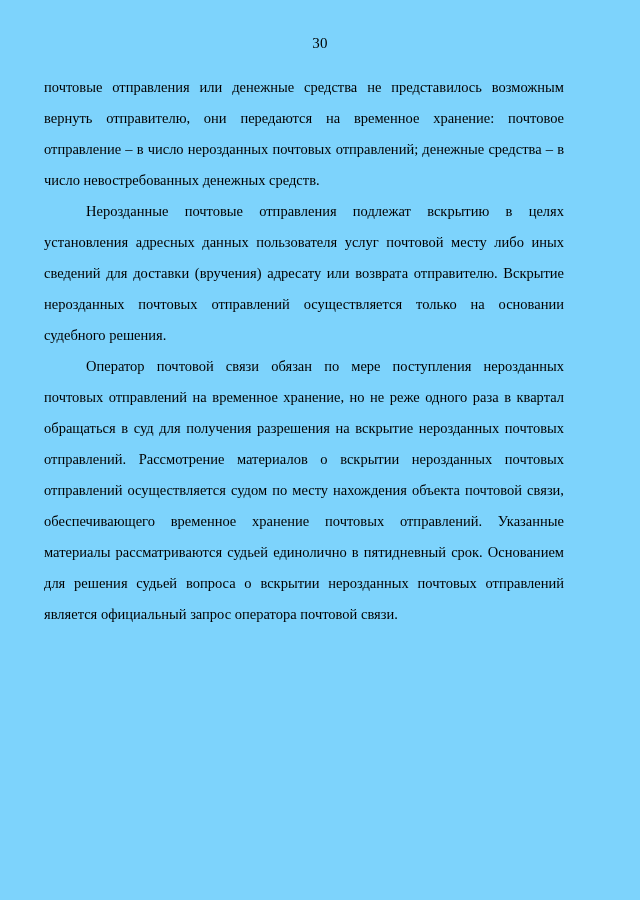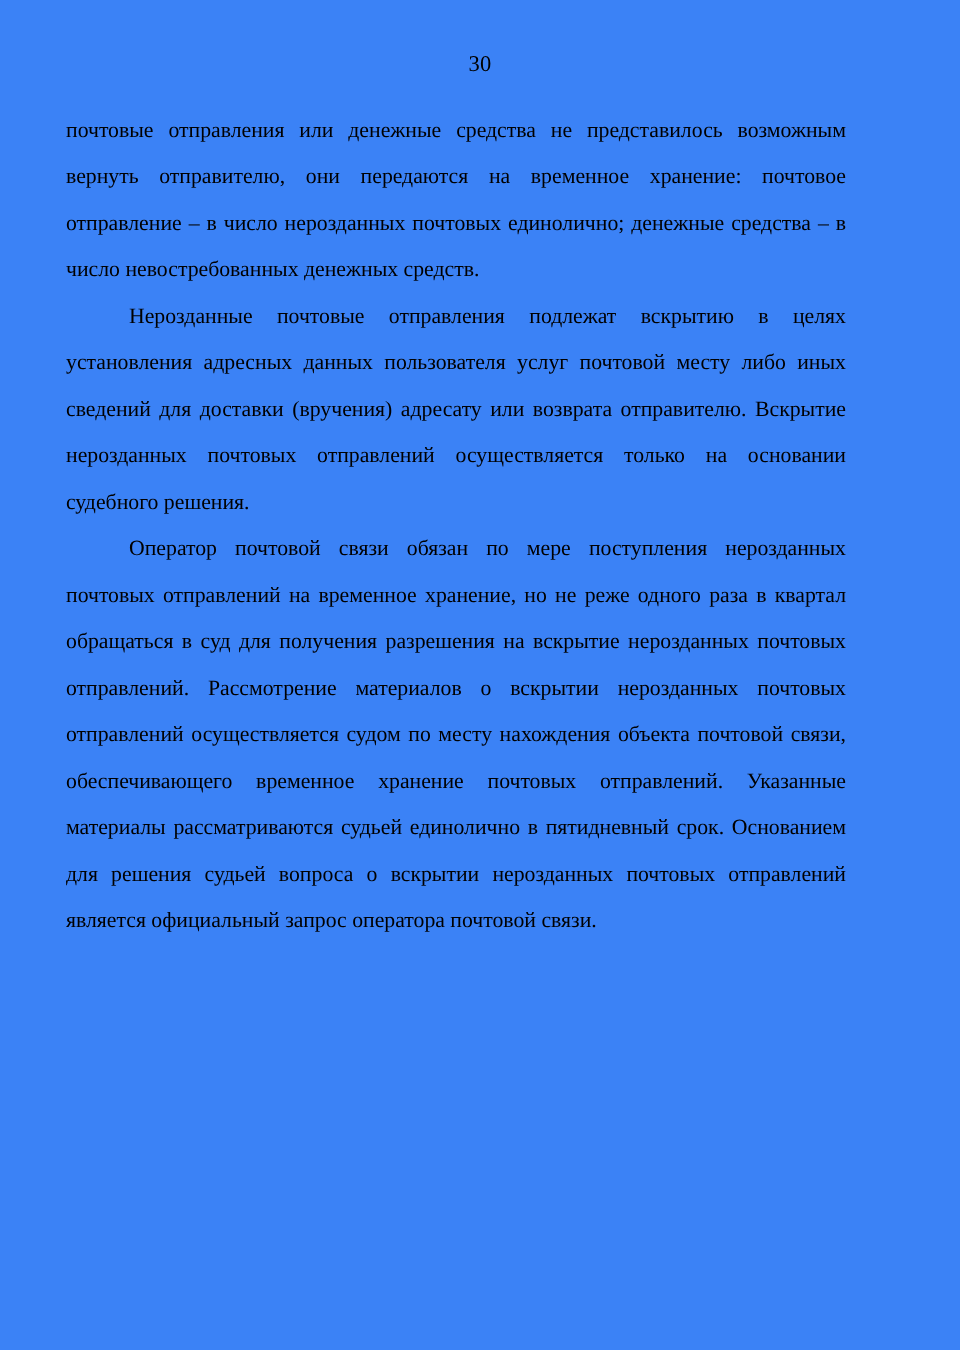--- a/index.html
+++ b/index.html
@@ -11,21 +11,21 @@
     width: 640px;
     height: 900px;
     overflow: hidden;
     font-family: "Liberation Serif", "DejaVu Serif", serif;
     color: #000000;
   }
   .page {
     position: relative;
     width: 640px;
     height: 900px;
-    background: #3b82f6;
+    background: #7dd3fc;
     box-sizing: border-box;
     padding: 0;
   }
   .page-number {
     position: absolute;
     top: 36px;
     left: 0;
     width: 640px;
     text-align: center;
     font-size: 15px;
@@ -57,20 +57,20 @@
 </style>
 </head>
 <body>
 
 <div class="page">
 
   <div class="page-number">30</div>
 
   <div class="content">
 
-    <p class="para">почтовые отправления или денежные средства не представилось возможным вернуть отправителю, они передаются на временное хранение: почтовое отправление – в число нерозданных почтовых единолично; денежные средства – в число невостребованных денежных средств.</p>
+    <p class="para">почтовые отправления или денежные средства не представилось возможным вернуть отправителю, они передаются на временное хранение: почтовое отправление – в число нерозданных почтовых отправлений; денежные средства – в число невостребованных денежных средств.</p>
 
     <p class="para indented">Нерозданные почтовые отправления подлежат вскрытию в  целях установления адресных данных пользователя услуг почтовой месту либо иных сведений для доставки (вручения) адресату или возврата отправителю. Вскрытие нерозданных почтовых отправлений осуществляется только на основании судебного решения.</p>
 
     <p class="para indented">Оператор почтовой связи обязан    по мере поступления нерозданных почтовых отправлений на временное хранение, но не реже одного раза в квартал обращаться в суд для получения разрешения на вскрытие нерозданных почтовых отправлений. Рассмотрение материалов о вскрытии нерозданных  почтовых отправлений осуществляется судом по месту нахождения объекта почтовой связи, обеспечивающего временное хранение почтовых отправлений. Указанные материалы рассматриваются судьей единолично в пятидневный срок. Основанием для решения судьей вопроса о вскрытии нерозданных почтовых отправлений является официальный запрос оператора почтовой связи.</p>
 
   </div>
 </div>
 
 </body></html>

